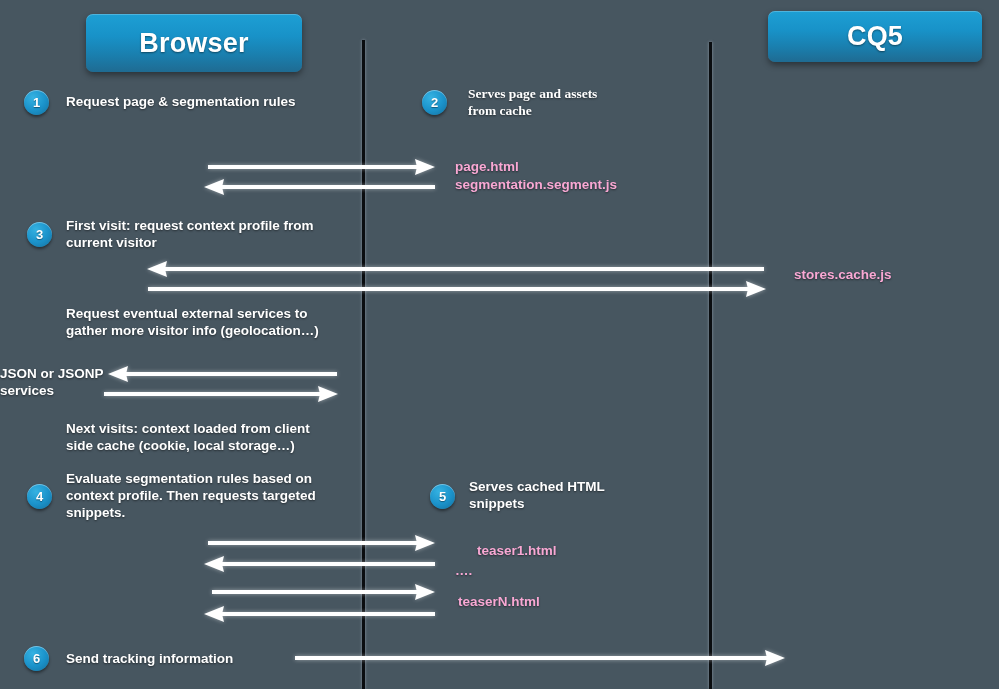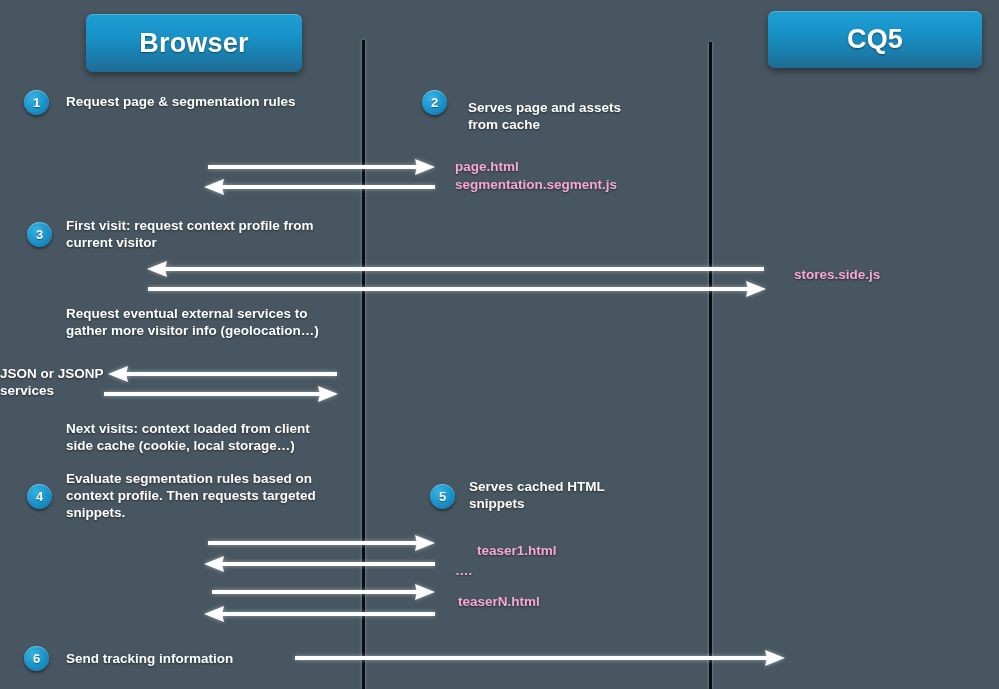--- a/index.html
+++ b/index.html
@@ -100,33 +100,33 @@
 <div id="canvas">
 
   <div class="lifeline" style="left:362px; top:40px; height:649px;"></div>
   <div class="lifeline" style="left:709px; top:42px; height:647px;"></div>
 
   <div class="actor-box" style="left:86px; top:14px; width:216px; height:58px;">
     <div class="actor-label">Browser</div>
   </div>
 
 
-  <div class="actor-box" style="left:768px; top:11px; width:214px; height:57px;">
+  <div class="actor-box" style="left:768px; top:11px; width:214px; height:51px;">
     <div class="actor-label">CQ5</div>
   </div>
 
   <div class="badge" style="left:24px; top:90px;">
     <span>1</span>
   </div>
   <div class="note" style="left:66px; top:93px; width:300px;">Request page &amp; segmentation rules</div>
 
   <div class="badge" style="left:422px; top:90px;">
     <span>2</span>
   </div>
-  <div class="note" style="left:468px; top:99px; width:220px;">Serves page and assets
+  <div class="note" style="left:468px; top:85px; width:220px;font-family:Liberation Serif, serif;">Serves page and assets
 from cache</div>
 
   <div class="arrow" style="left:205px; top:158px; width:232px;">
     <svg width="232" height="18" viewBox="0 0 232 18">
       <line x1="3" y1="9" x2="215" y2="9" stroke="#ffffff" stroke-width="4"></line>
       <polygon points="230,9 210,1 212,9 210,17" fill="#ffffff"></polygon>
     </svg>
   </div>
   <div class="arrow" style="left:201px; top:178px; width:236px;">
     <svg width="236" height="18" viewBox="0 0 236 18">
@@ -148,21 +148,21 @@
       <line x1="20" y1="9" x2="620" y2="9" stroke="#ffffff" stroke-width="4"></line>
       <polygon points="3,9 23,1 21,9 23,17" fill="#ffffff"></polygon>
     </svg>
   </div>
   <div class="arrow" style="left:146px; top:280px; width:622px;">
     <svg width="622" height="18" viewBox="0 0 622 18">
       <line x1="2" y1="9" x2="604" y2="9" stroke="#ffffff" stroke-width="4"></line>
       <polygon points="620,9 600,1 602,9 600,17" fill="#ffffff"></polygon>
     </svg>
   </div>
-  <div class="msg-label" style="left:794px; top:266px; width:190px;">stores.side.js</div>
+  <div class="msg-label" style="left:794px; top:266px; width:190px;">stores.cache.js</div>
 
   <div class="note" style="left:66px; top:305px; width:340px;">Request eventual external services to
 gather more visitor info (geolocation…)</div>
 
   <div class="note" style="left:0px; top:365px; width:120px;">JSON or JSONP
 services</div>
   <div class="arrow" style="left:105px; top:365px; width:234px;">
     <svg width="234" height="18" viewBox="0 0 234 18">
       <line x1="20" y1="9" x2="232" y2="9" stroke="#ffffff" stroke-width="4"></line>
       <polygon points="3,9 23,1 21,9 23,17" fill="#ffffff"></polygon>

